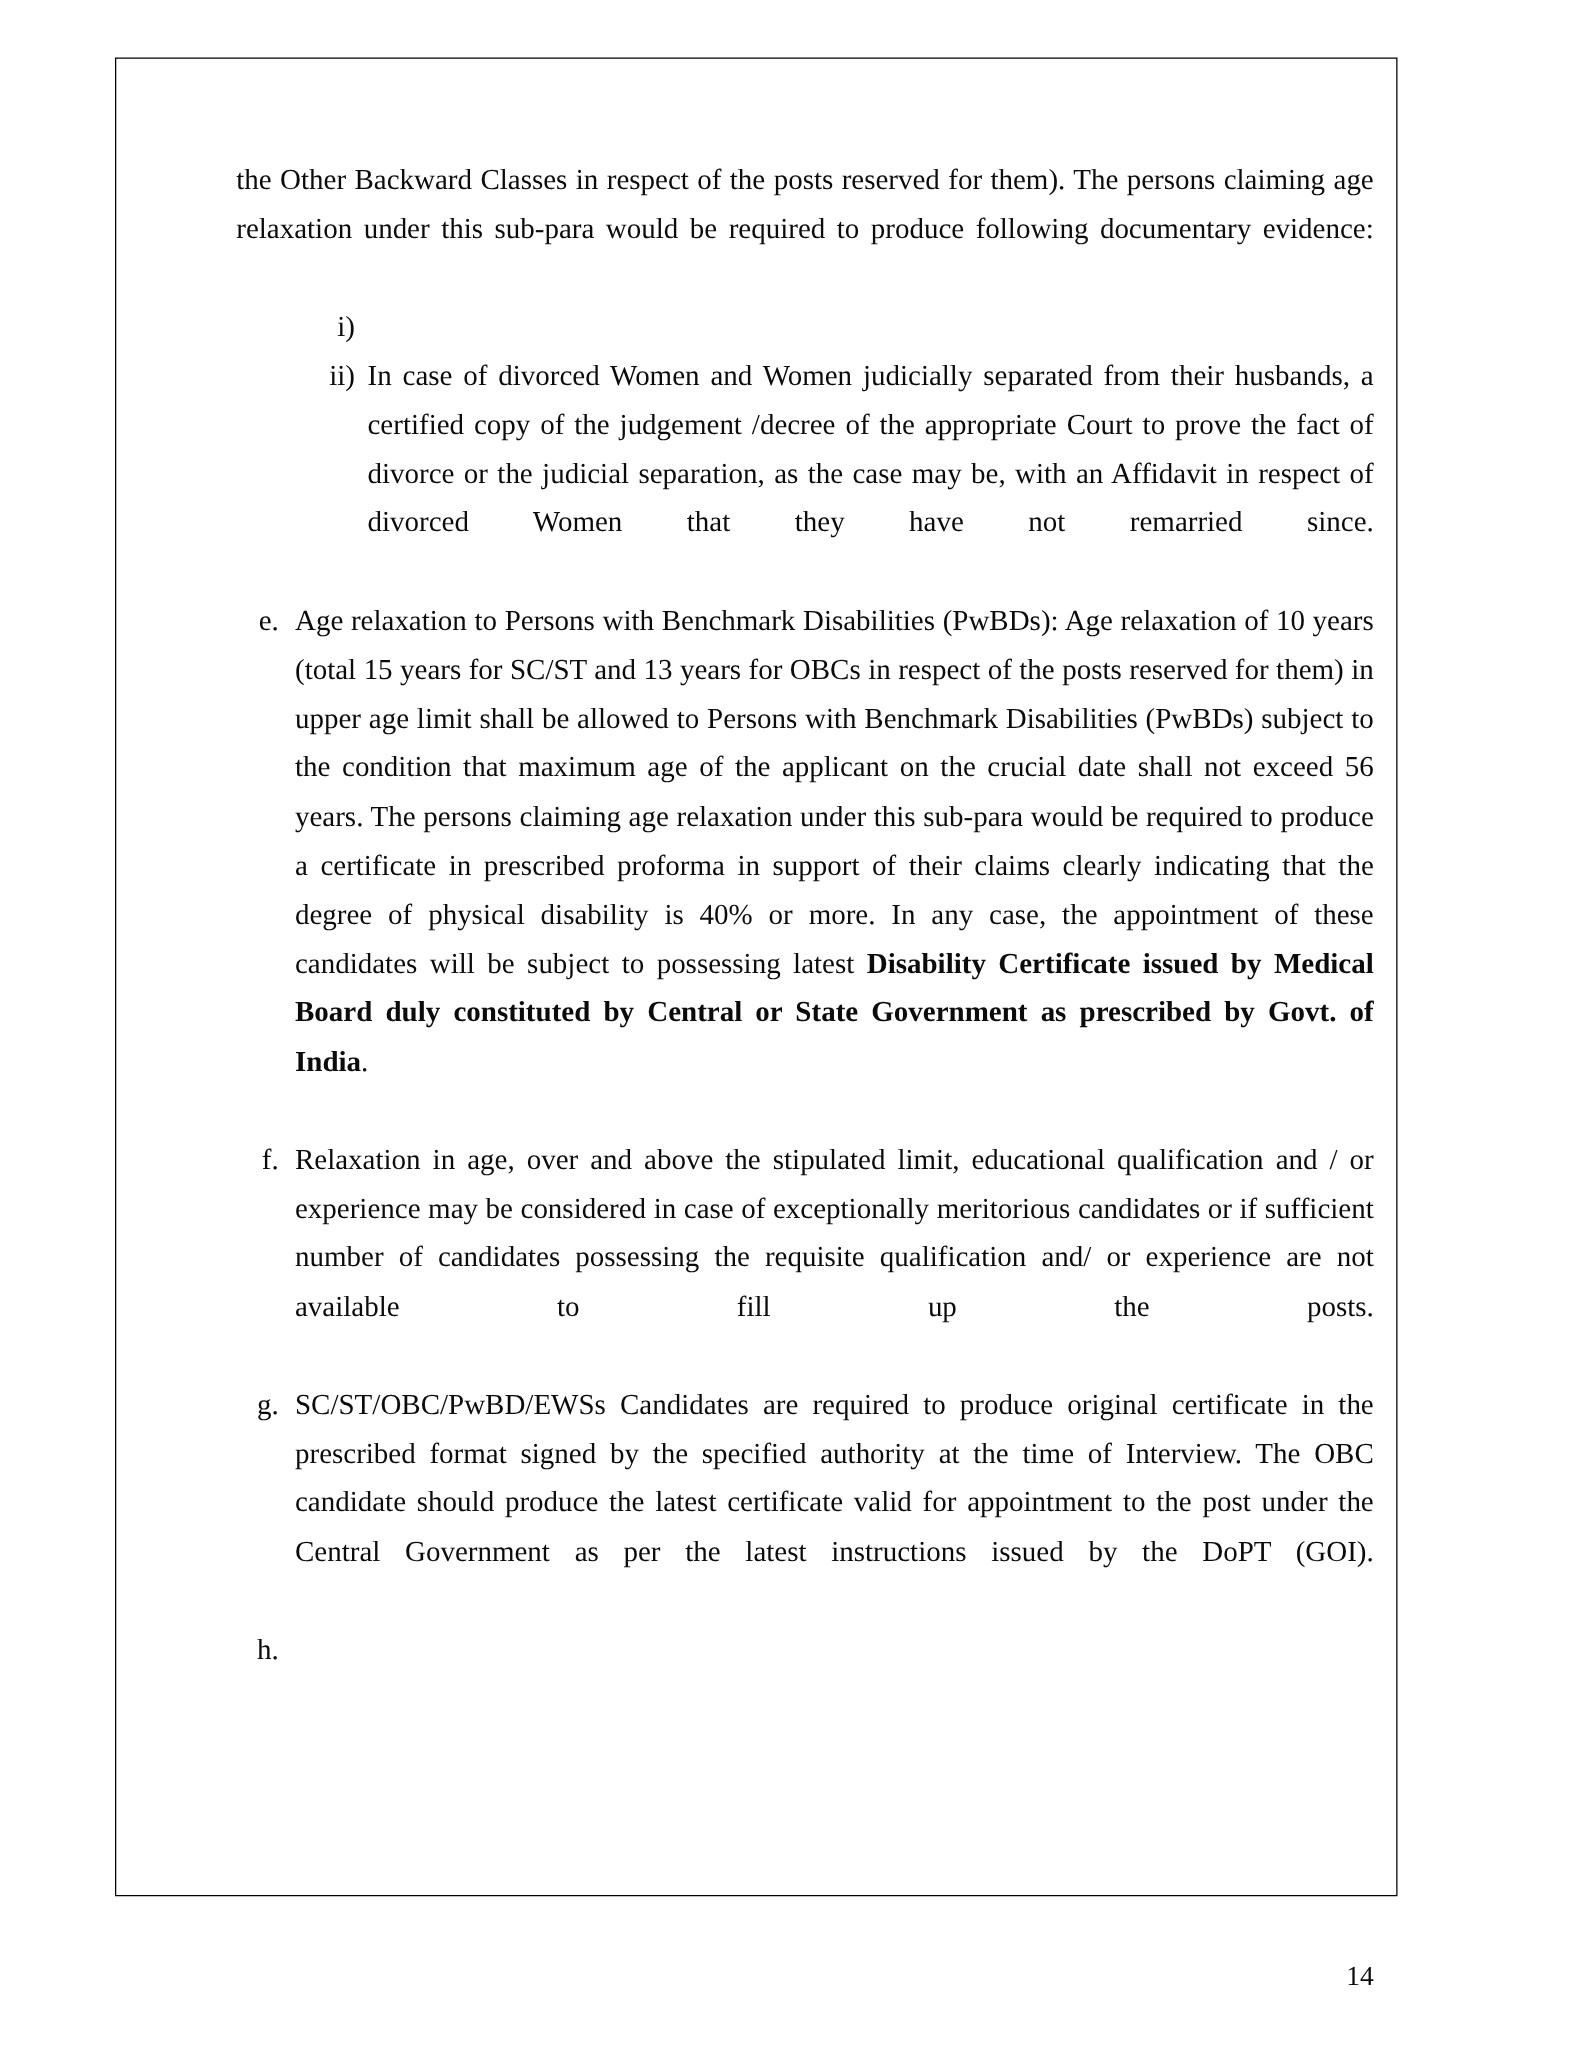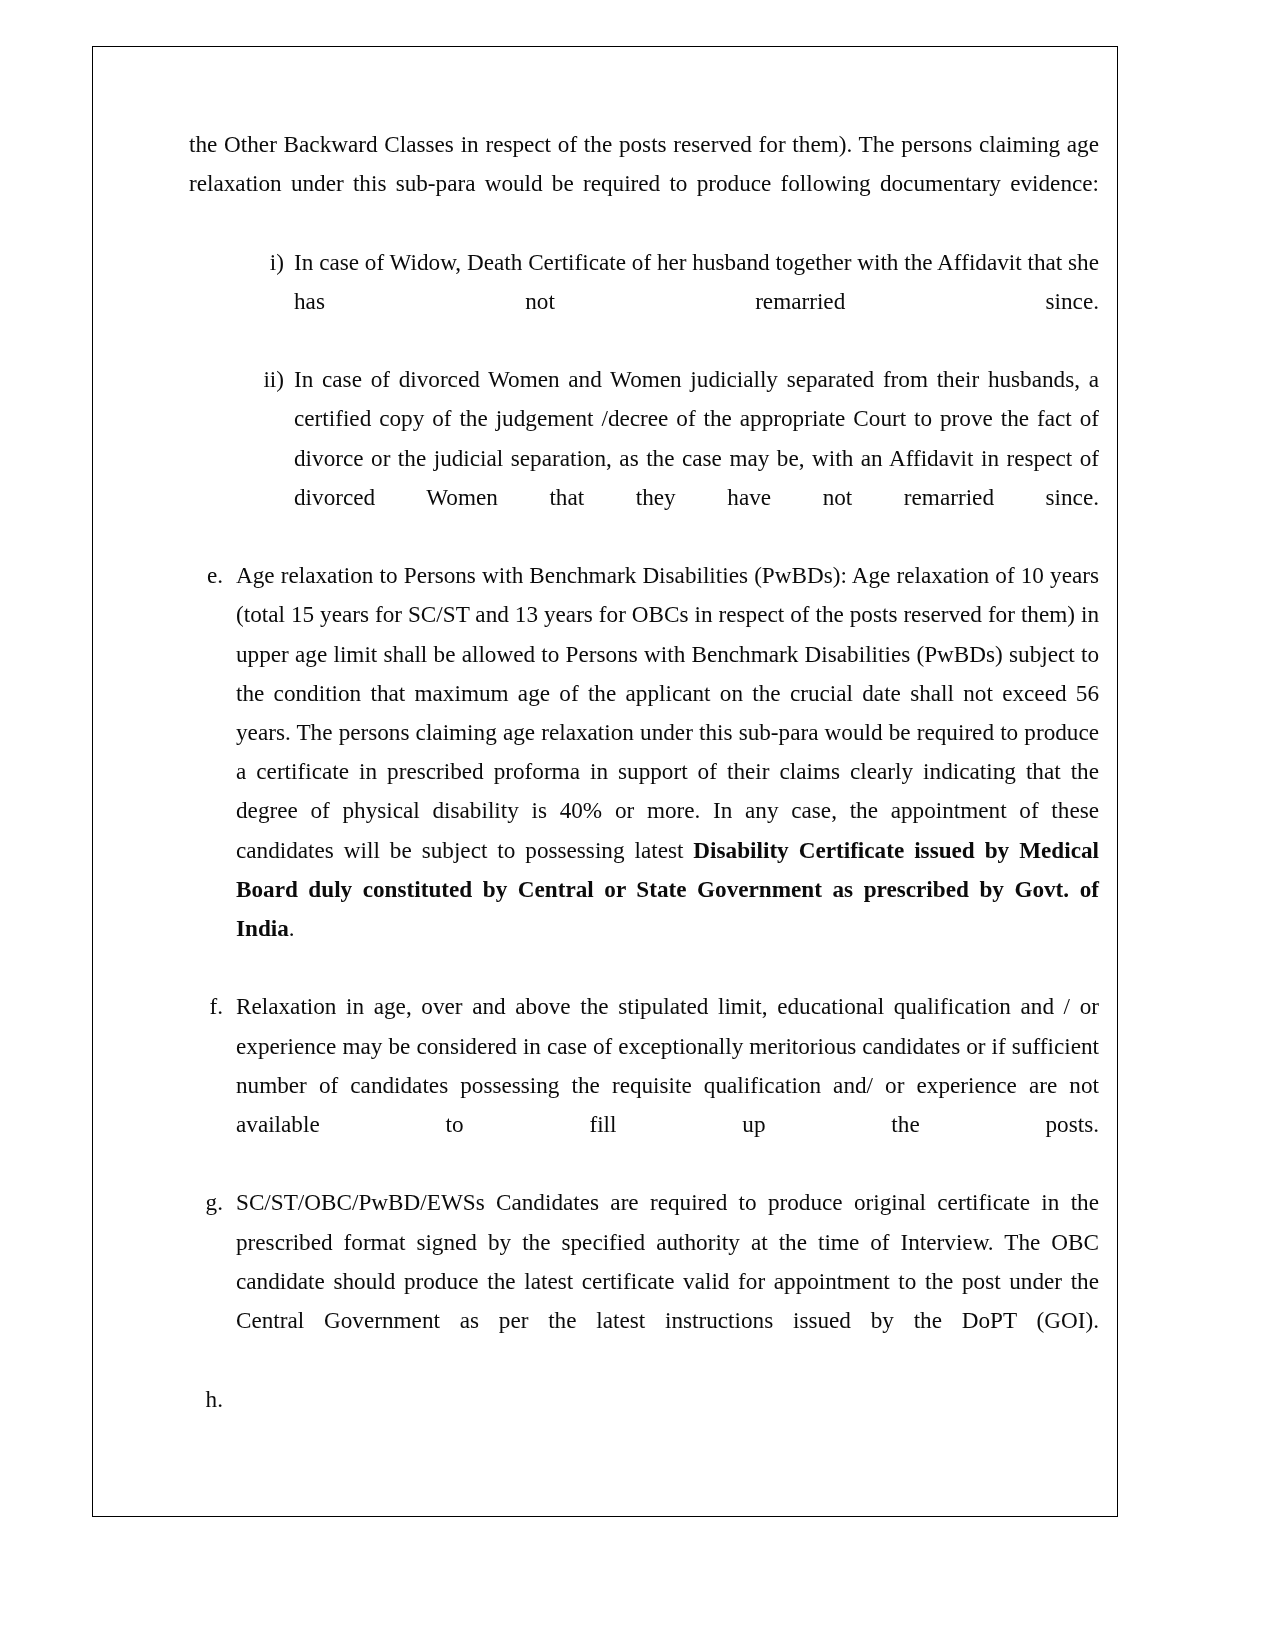--- a/index.html
+++ b/index.html
@@ -128,21 +128,20 @@
 
 <div id="page-frame">
 
   <div id="page-body">
 
     <p class="para cont-para">the Other Backward Classes in respect of the posts reserved for them). The persons claiming age relaxation under this sub-para would be required to produce following documentary evidence:</p>
 
     <ul class="roman-list">
       <li class="roman-item">
         <span class="roman-marker">i)</span>
-        <span>In case of Widow, Death Certificate of her husband together with the Affidavit that she has not remarried since.</span>
       </li>
       <li class="roman-item">
         <span class="roman-marker">ii)</span>
         <span>In case of divorced Women and Women judicially separated from their husbands, a certified copy of the judgement /decree of the appropriate Court to prove the fact of divorce or the judicial separation, as the case may be, with an Affidavit in respect of divorced Women that they have not remarried since.</span>
       </li>
     </ul>
 
     <ul class="letter-list">
 
       <li class="letter-item">
@@ -159,15 +158,16 @@
         <span class="letter-marker">g.</span>
         <span>SC/ST/OBC/PwBD/EWSs Candidates are required to produce original certificate in the prescribed format signed by the specified authority at the time of Interview. The OBC candidate should produce the latest certificate valid for appointment to the post under the Central Government as per the latest instructions issued by the DoPT (GOI).</span>
       </li>
 
       <li class="letter-item">
         <span class="letter-marker">h.</span>
       </li>
 
     </ul>
 
+    <div id="page-number">14</div>
 
   </div>
 </div>
 
 </body></html>

